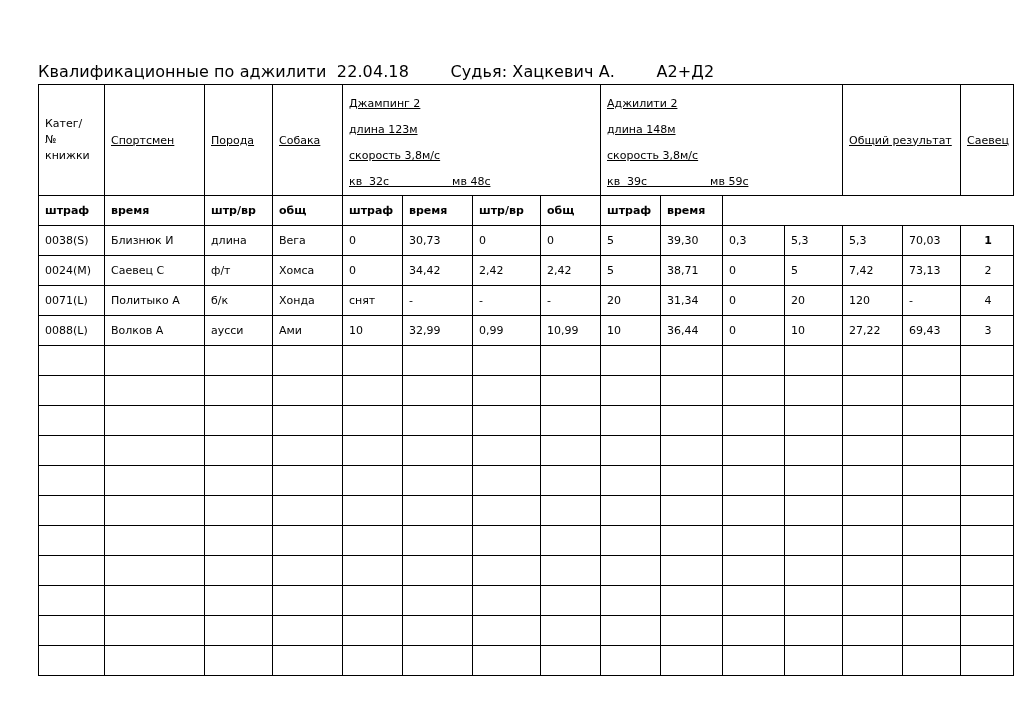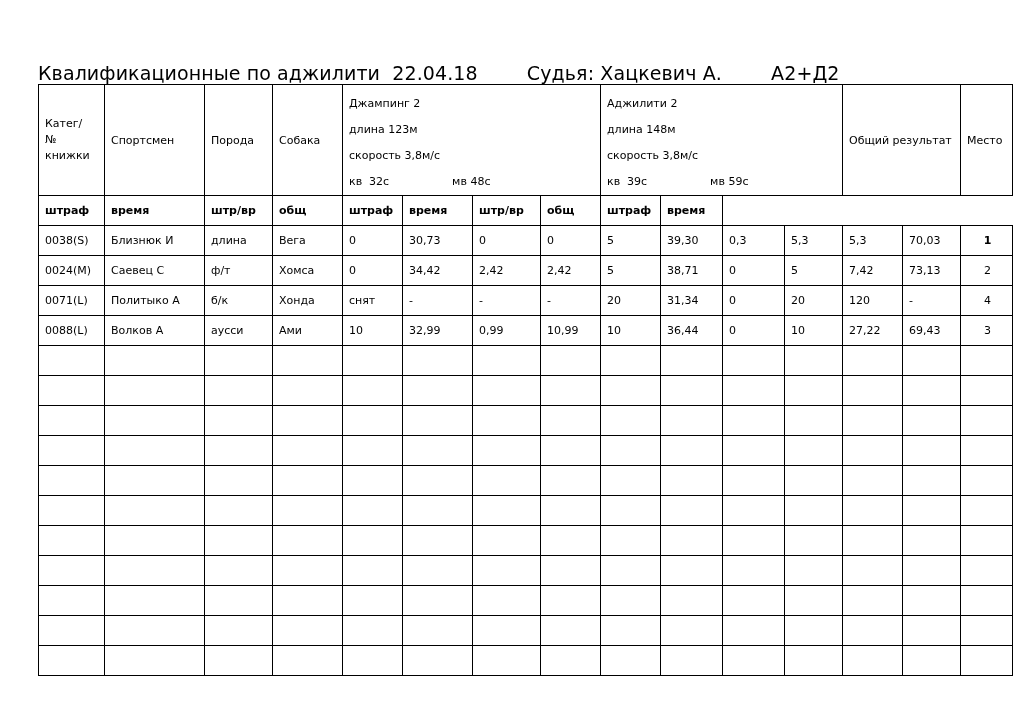--- a/index.html
+++ b/index.html
@@ -18,21 +18,21 @@
   .page {
     position: absolute;
     left: 0; top: 0;
     width: 1024px;
     height: 724px;
   }
   .doc-title {
     position: absolute;
     left: 38px;
     top: 62px;
-    font-size: 19px;
+    font-size: 16px;
     white-space: pre;
     letter-spacing: 0.1px;
   }
   table.sheet {
     position: absolute;
     left: 38px;
     top: 84px;
     border-collapse: collapse;
     table-layout: fixed;
     font-size: 11px;
@@ -48,32 +48,34 @@
     padding-left: 6px;
     padding-right: 4px;
     display: block;
   }
   .center {
     text-align: center;
   }
   .hdr-left {
     vertical-align: top;
     padding-top: 6px;
+    text-decoration: underline;
   }
   .hdr-block {
     vertical-align: top;
   }
   .hdr-stack {
     display: block;
     padding: 6px 0 0 6px;
     line-height: 26px;
   }
   .hdr-stack .line {
     display: block;
     white-space: pre;
+    text-decoration: underline;
   }
   .cat-cell {
     vertical-align: top;
     padding-top: 6px;
     line-height: 16px;
     margin-top: 44px;
   }
   .cat-cell span {
     display: block;
     padding-left: 6px;
@@ -150,21 +152,21 @@
             <span class="line">скорость 3,8м/с</span>
             <span class="line">кв  39с                  мв 59с</span>
           </span>
         </td>
 
         <td colspan="2" rowspan="4" class="hdr-left">
           <span class="pad">Общий результат</span>
         </td>
 
         <td rowspan="4" class="hdr-left">
-          <span class="pad">Место</span>
+          <span class="pad">Саевец</span>
         </td>
       </tr>
       <tr></tr>
       <tr></tr>
       <tr></tr>
 
       <tr>
         <td class="subhead">
             <span class="pad">штраф</span>
           </td>

